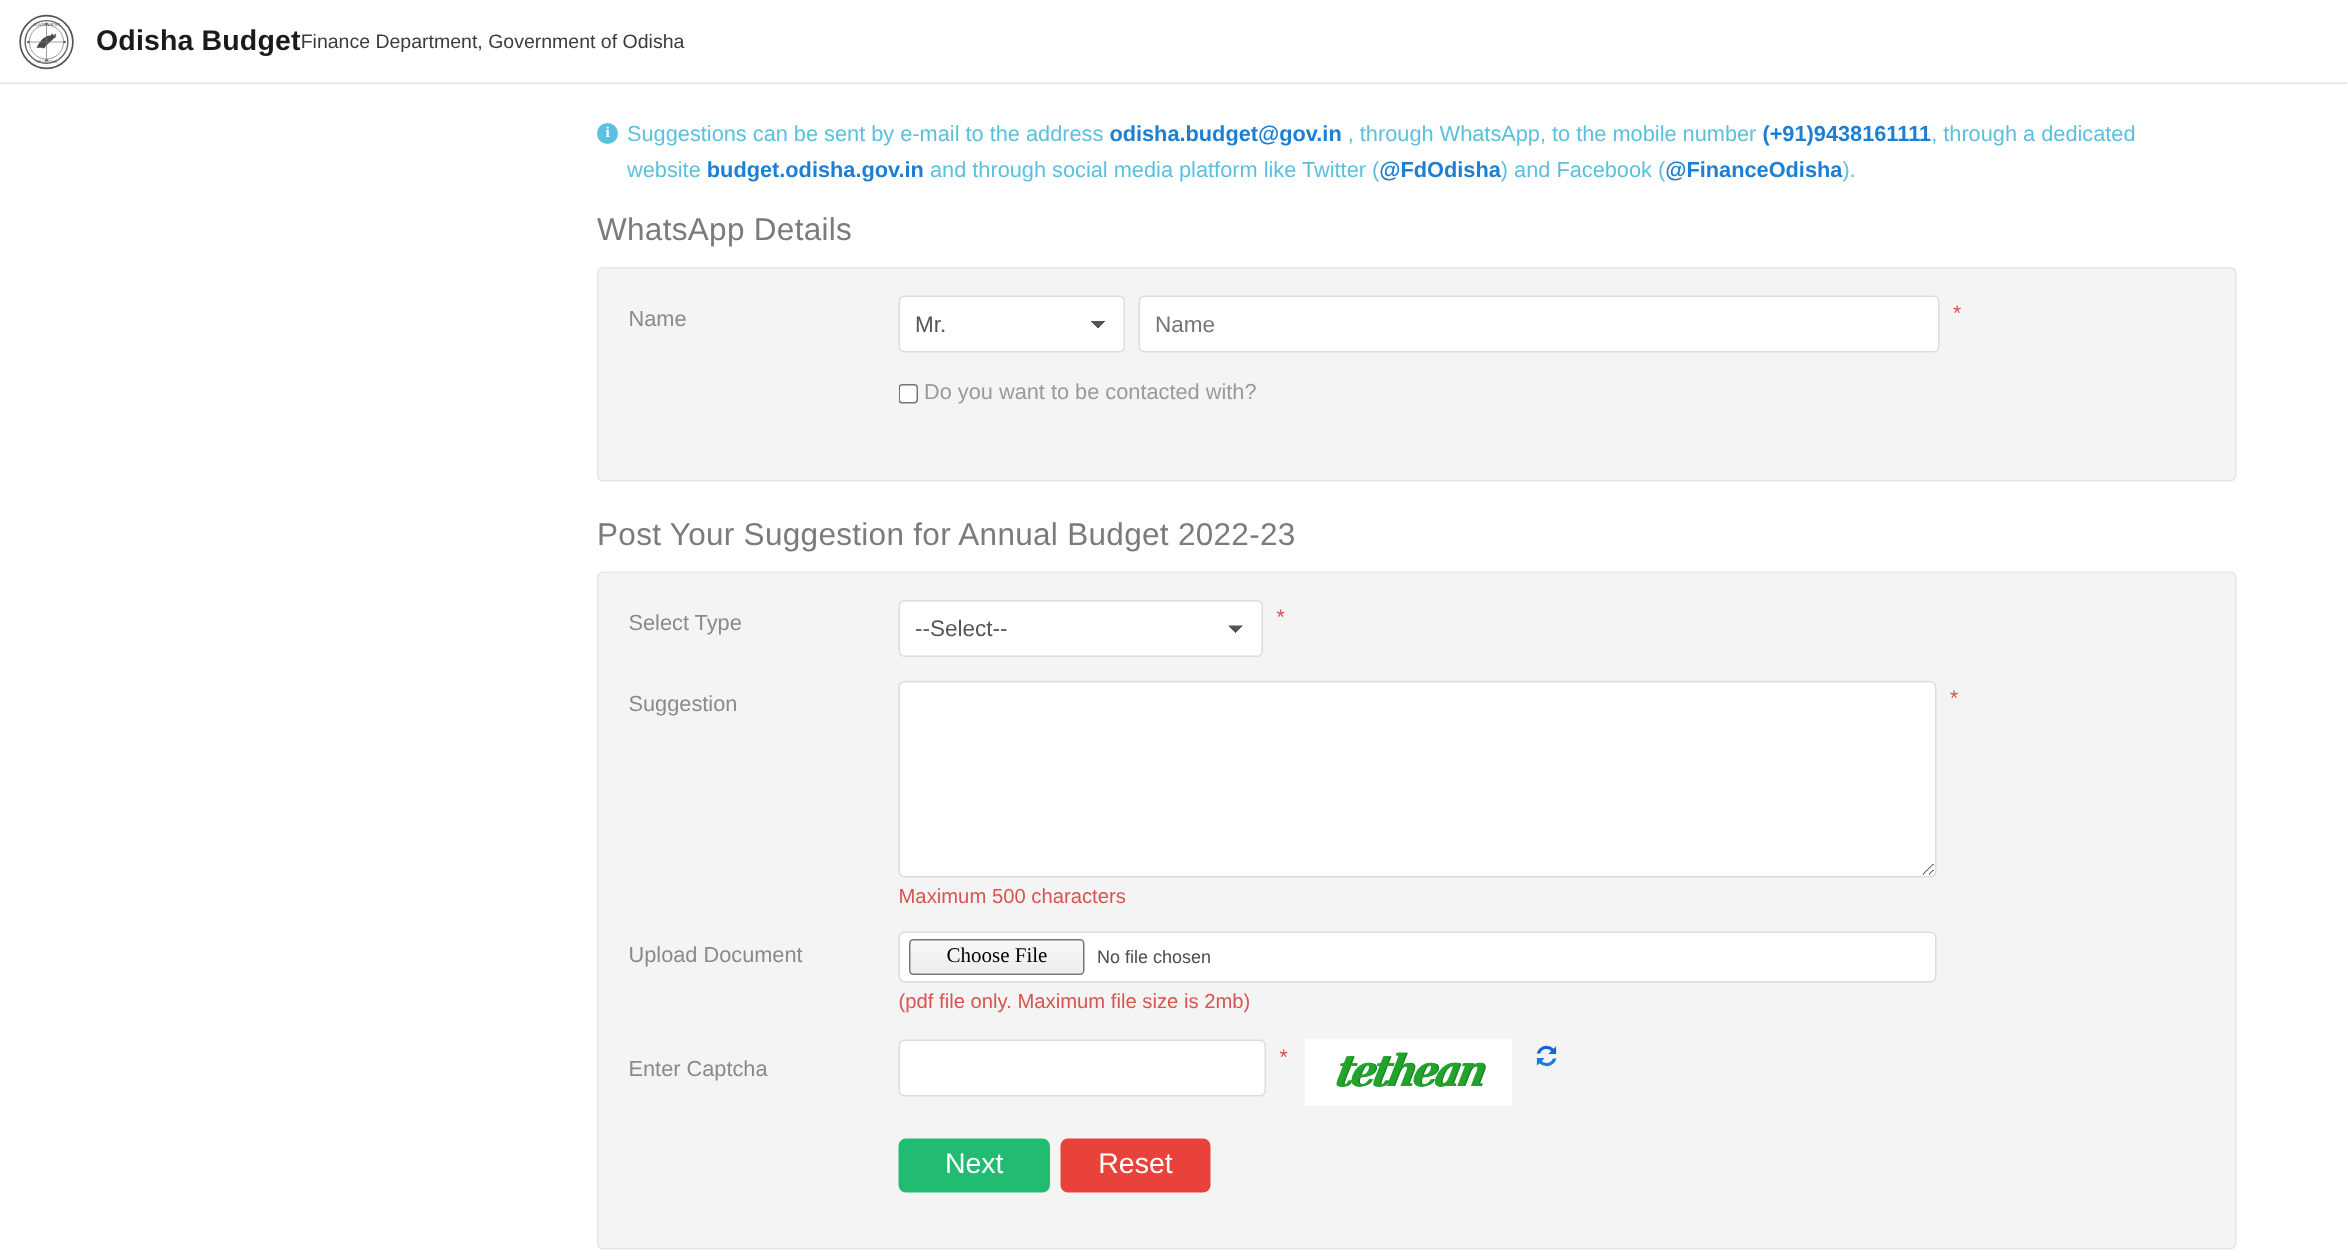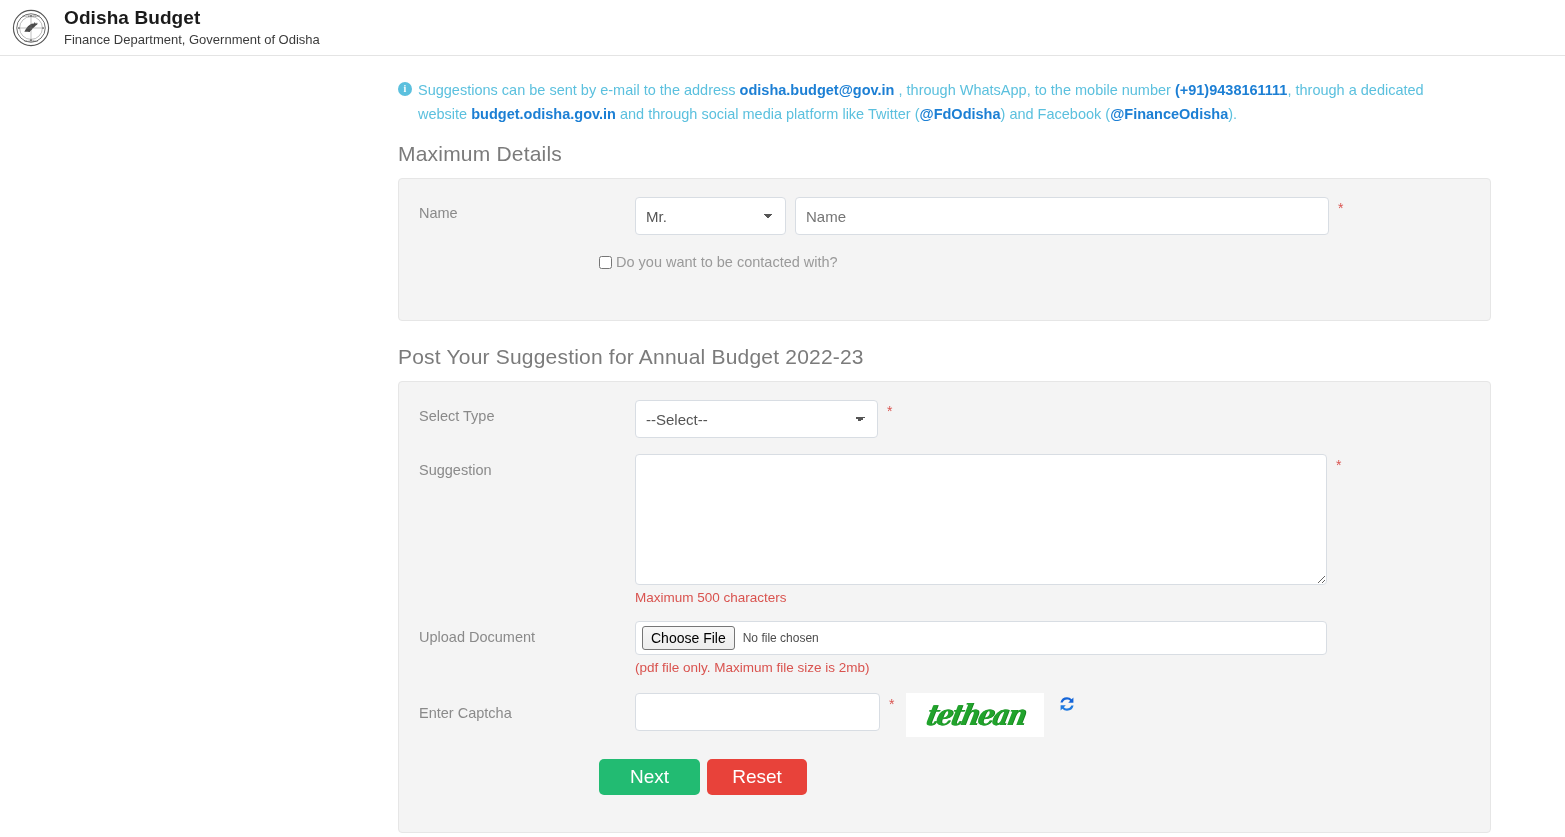--- a/index.html
+++ b/index.html
@@ -22,21 +22,21 @@
     display: flex;
     align-items: center;
     padding: 0 0 0 12px;
   }
   .emblem {
     width: 38px;
     height: 38px;
     flex: 0 0 38px;
     margin-right: 14px;
   }
-  .brand-text { display: flex; flex-direction: column; justify-content: center; }
+  .brand-text { display: flex; flex-direction: row; justify-content: center; }
   .brand-title {
     font-size: 19px;
     font-weight: bold;
     color: #1a1a1a;
     line-height: 22px;
     letter-spacing: 0.1px;
   }
   .brand-sub {
     font-size: 13px;
     color: #3b3b3b;
@@ -101,21 +101,20 @@
     border-radius: 4px;
     width: 1093px;
   }
   .panel-personal { height: 143px; padding-top: 18px; }
   .panel-suggestion { height: 452px; padding-top: 18px; }
 
   .form-row {
     display: flex;
     align-items: flex-start;
     padding: 0 0 0 20px;
-    gap: 36px;
   }
   .form-label {
     width: 180px;
     flex: 0 0 180px;
     font-size: 14.5px;
     color: #8a8a8a;
     padding-top: 8px;
   }
   .field-area { display: flex; align-items: flex-start; }
 
@@ -186,27 +185,27 @@
     width: 692px;
     height: 34px;
     background: #ffffff;
     border: 1px solid #d8dde3;
     border-radius: 4px;
     display: flex;
     align-items: center;
     padding: 0 6px;
   }
   .file-btn {
-    font-family: Liberation Sans, sans-serif;
+    font-family: Liberation Serif, serif;
     font-size: 14px;
     color: #000000;
     background: linear-gradient(#f7f7f7, #ededed);
     border: 1px solid #767676;
     border-radius: 3px;
-    padding: 2px 8px;
+    padding: 2px 24px;
     line-height: 18px;
   }
   .file-name {
     font-size: 12px;
     color: #4d4d4d;
     margin-left: 8px;
   }
 
   
   .captcha-img {
@@ -291,21 +290,21 @@
   </div>
 </div>
 
 <div class="page">
   <div class="content-col">
 
     <div class="info-banner">
       <span class="info-icon">i</span><span>Suggestions can be sent by e-mail to the address </span><b>odisha.budget@gov.in</b><span> , through WhatsApp, to the mobile number </span><b>(+91)9438161111</b><span>, through a dedicated website </span><b class="lnk">budget.odisha.gov.in</b><span> and through social media platform like Twitter (</span><b class="lnk">@FdOdisha</b><span>) and Facebook (</span><b class="lnk">@FinanceOdisha</b><span>).</span>
     </div>
 
-    <h2 class="section-title">Maximum Details</h2>
+    <h2 class="section-title">WhatsApp Details</h2>
 
     <div class="panel panel-personal">
       <div class="form-row">
         <div class="form-label">Name</div>
         <div class="field-area">
           <select class="ctrl sel-title">
             <option>Mr.</option>
             <option>Mrs.</option>
             <option>Ms.</option>
           </select>

